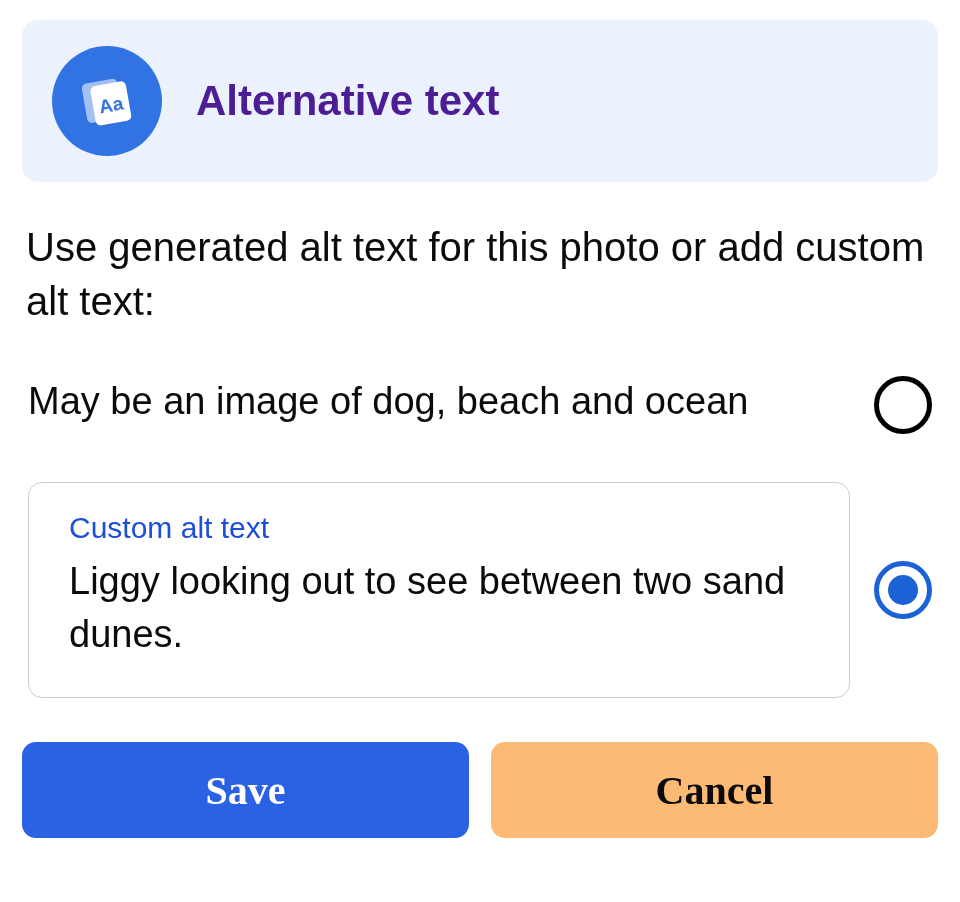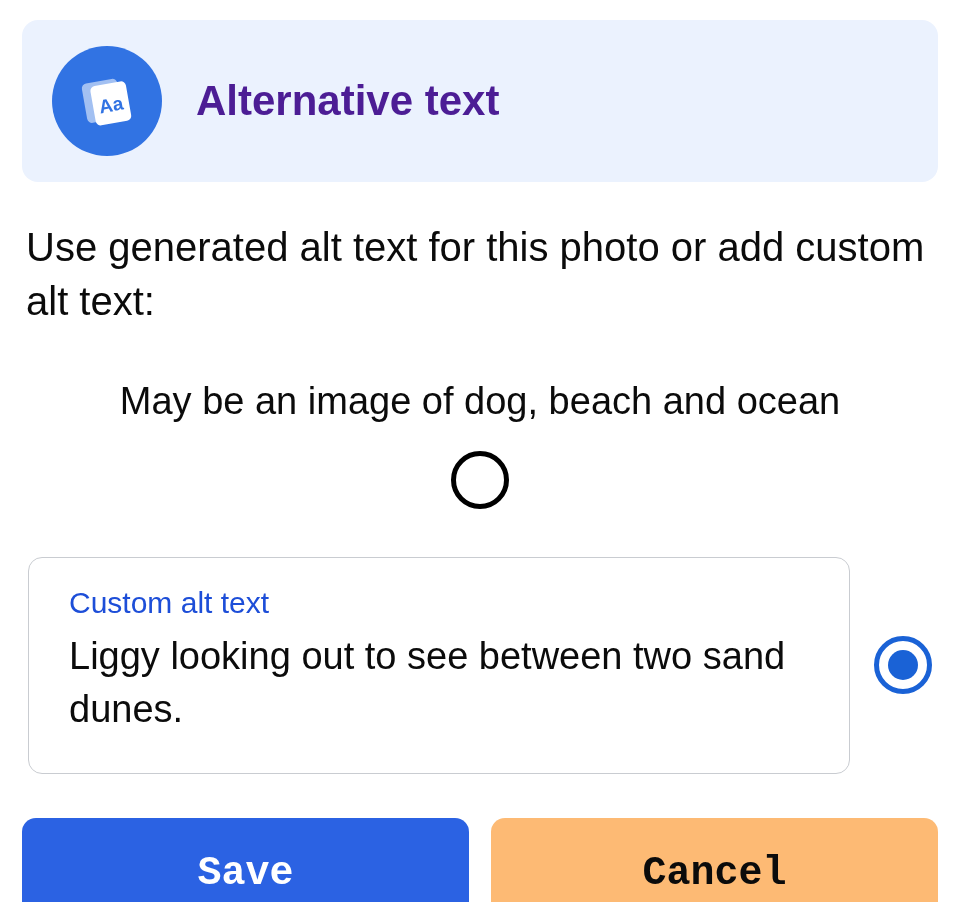--- a/index.html
+++ b/index.html
@@ -42,26 +42,25 @@
       font-size: 40px;
       font-weight: 400;
       color: #0b0b0b;
       line-height: 1.35;
       margin-bottom: 48px;
       padding: 0 4px;
       margin-top: 36px;
     }
     .option-row {
       display: flex;
-      align-items: center;
+      align-items: flex-start;
       justify-content: space-between;
       gap: 24px;
       margin-bottom: 48px;
       padding: 0 6px;
-      flex-direction: column;
     }
     .option-text {
       font-size: 38px;
       color: #0b0b0b;
       line-height: 1.35;
       flex: 1;
     }
     .radio {
       width: 58px;
       height: 58px;
@@ -111,27 +110,27 @@
       resize: none;
       background: transparent;
     }
     .button-row {
       display: flex;
       gap: 22px;
       padding: 0 0px;
     }
     .btn {
       flex: 1;
-      height: 112px;
+      height: 96px;
       border: none;
       border-radius: 14px;
       font-size: 40px;
       font-weight: 700;
       cursor: pointer;
-      font-family: Liberation Mono, monospace;
+      font-family: Liberation Serif, serif;
     }
     .btn-primary {
       background: #2b62e3;
       color: #ffffff;
     }
     .btn-secondary {
       background: #fdba74;
       color: #0b0b0b;
       text-align: center;
     }

